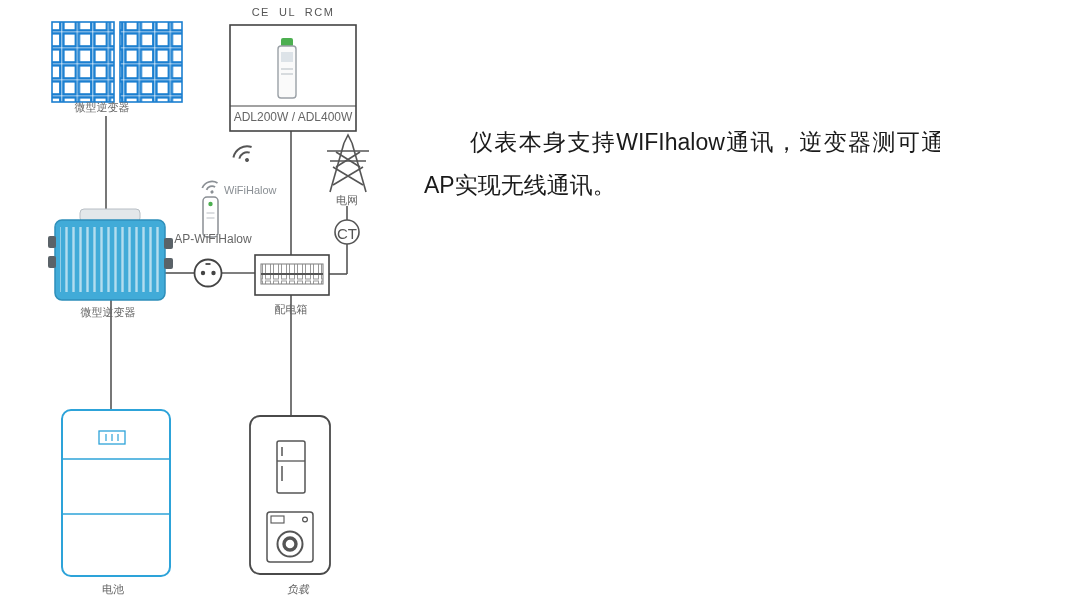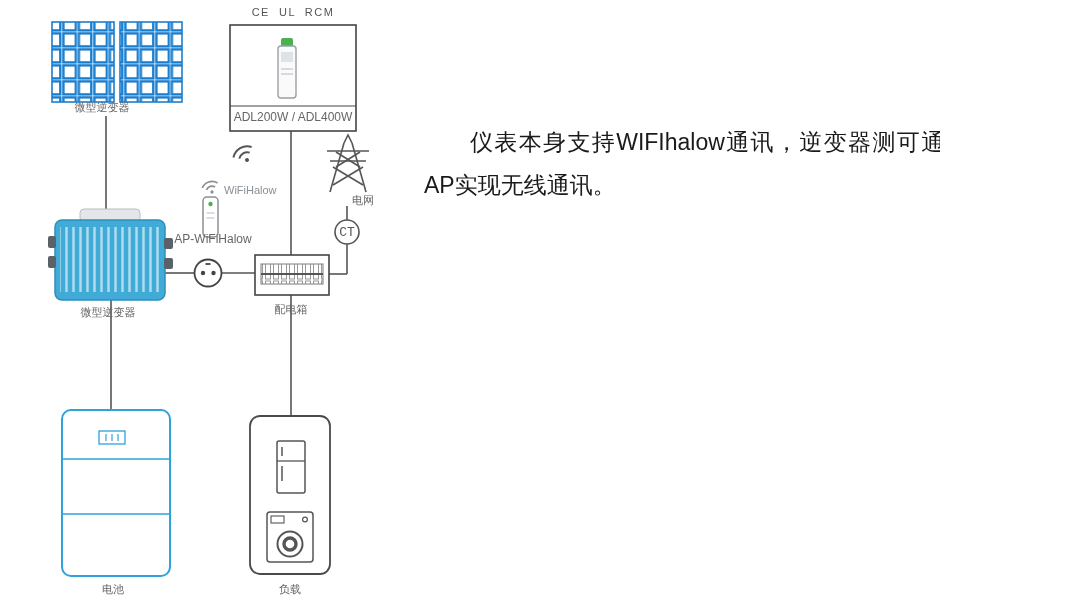--- a/index.html
+++ b/index.html
@@ -9,21 +9,21 @@
   }
   .diagram { position:absolute; left:0; top:0; width:430px; height:603px; }
   .diagram svg { position:absolute; left:0; top:0; }
   .lbl {
     position:absolute; font-size:11px; color:#666;
     transform:translateX(-50%); white-space:pre; line-height:1.1;
   }
   .lbl.small { font-size:12px; }
   .lbl.leftalign { transform:none; color:#8a8f94; }
   .lbl.cert { color:#555; letter-spacing:1.5px; }
-  .lbl.ct { font-size:13px; color:#555;font-family:Liberation Mono, monospace; }
+  .lbl.ct { font-size:15px; color:#555; }
   .lbl.onwhite { background:#fff; padding:0 2px; }
   .desc {
     position:absolute; left:424px; top:121px; width:642px;
     font-size:23px; line-height:43px; color:#1a1a1a; text-align:justify;
   }
   .desc p { margin:0; text-indent:2em; }
 </style>
 </head>
 <body>
 
@@ -150,27 +150,27 @@
           <circle cx="305" cy="519.5" r="2.4" fill="none" stroke="#555" stroke-width="1.2"></circle>
           <circle cx="290" cy="544" r="12.5" fill="#fff" stroke="#555" stroke-width="2"></circle>
           <circle cx="290" cy="544" r="6" fill="#fff" stroke="#555" stroke-width="3.4"></circle>
         </g>
       </g>
     </svg>
 
     <div class="lbl cert" style="left:293px; top:6px;">CE  UL  RCM</div>
     <div class="lbl small" style="left:293px; top:111px;">ADL200W / ADL400W</div>
     <div class="lbl" style="left:102px; top:101px;">微型逆变器</div>
-    <div class="lbl onwhite" style="left:363px; top:194px;">电网</div>
+    <div class="lbl onwhite" style="left:347px; top:194px;">电网</div>
     <div class="lbl ct" style="left:347px; top:226px;">CT</div>
     <div class="lbl leftalign" style="left:224px; top:184px;">WiFiHalow</div>
     <div class="lbl small" style="left:213px; top:233px;">AP-WiFiHalow</div>
     <div class="lbl" style="left:108px; top:306px;">微型逆变器</div>
     <div class="lbl" style="left:291px; top:303px;">配电箱</div>
     <div class="lbl" style="left:113px; top:583px;">电池</div>
-    <div class="lbl" style="left:290px; top:583px;">负载</div>
+    <div class="lbl" style="left:298px; top:583px;font-style:italic;">负载</div>
   </div>
 
   <div class="desc">
     <p>仪表本身支持WIFIhalow通讯，逆变器测可通过附加一个AP实现无线通讯。</p>
   </div>
 
 </div>
 
 </body></html>

